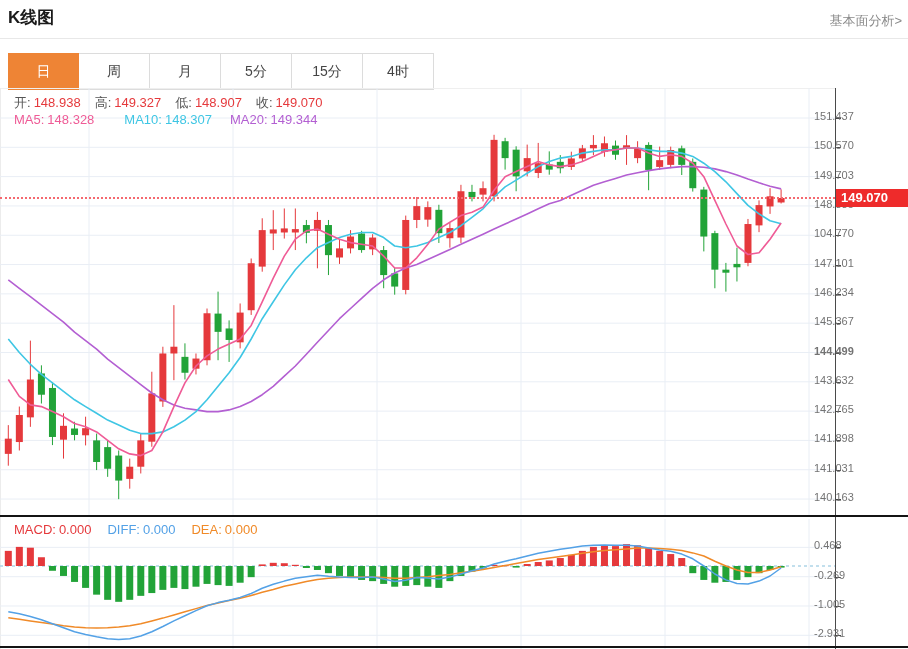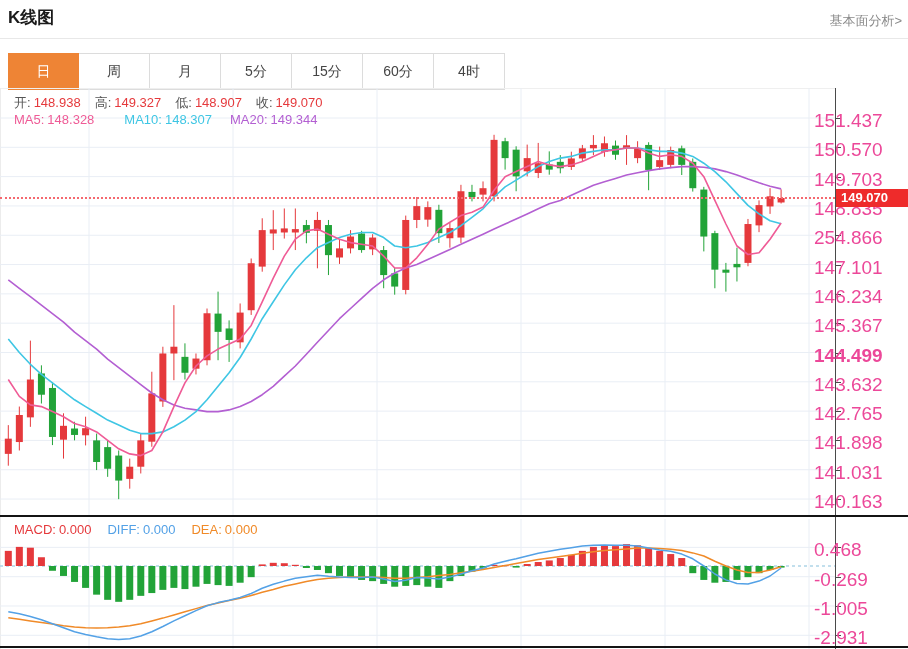--- a/index.html
+++ b/index.html
@@ -32,37 +32,36 @@
   .diffi{color:#53a1e6;margin-right:16px}
   .deai{color:#f08a28}
   .legend .v{margin-left:3px}
   .dotted{position:absolute;left:0;top:109px;width:835px;height:0;border-top:2px dotted #f5686f;z-index:3}
   .tag{position:absolute;left:836px;top:101px;width:72px;height:18px;background:#ee2b2b;color:#fff;
        font-size:13px;font-weight:bold;line-height:18px;padding-left:5px;box-sizing:border-box;z-index:6}
   .sep{position:absolute;left:0;top:427px;width:908px;height:2px;background:#141414;z-index:4}
   .bottomline{position:absolute;left:0;top:558px;width:908px;height:2px;background:#141414;z-index:4}
   .axisline{position:absolute;left:835px;top:0;width:1px;height:561px;background:#4a4a4a;z-index:2}
   .tick{position:absolute;left:836px;width:5px;height:1px;background:#4a4a4a;z-index:2}
-  .ylab{position:absolute;left:814px;font-size:19px;color:#ec4899;z-index:2}
+  .ylab{position:absolute;left:814px;font-size:11px;color:#737373;z-index:2}
 </style>
 </head>
 <body>
 
 <div class="app">
   <span class="title">K线图</span>
   <a class="link">基本面分析&gt;</a>
   <div class="hdr-divider"></div>
 
   <div class="tabs" id="tabs">
       <div class="tab active">日</div>
       <div class="tab">周</div>
       <div class="tab">月</div>
       <div class="tab">5分</div>
       <div class="tab">15分</div>
-      <div class="tab">60分</div>
       <div class="tab">4时</div>
     </div>
 
   <div class="chart">
     <div class="chart-topline"></div>
     <div class="chart-leftline"></div>
 
     <svg id="mainSvg" width="836" height="429">
         <line x1="0" y1="30" x2="835" y2="30" stroke="#e9eef5" stroke-width="1"></line>
         <line x1="0" y1="59.30460000000063" x2="835" y2="59.30460000000063" stroke="#e9eef5" stroke-width="1"></line>
@@ -339,21 +338,21 @@
     <div id="axisLabels">
         <div class="tick" style="top: 30px;"></div>
         <div class="ylab" style="top: 22px;">151.437</div>
         <div class="tick" style="top: 59.3046px;"></div>
         <div class="ylab" style="top: 51.3046px;">150.570</div>
         <div class="tick" style="top: 88.6092px;"></div>
         <div class="ylab" style="top: 80.6092px;">149.703</div>
         <div class="tick" style="top: 117.948px;"></div>
         <div class="ylab" style="top: 109.948px;">148.835</div>
         <div class="tick" style="top: 147.252px;"></div>
-        <div class="ylab" style="top: 139.252px;">254.866</div>
+        <div class="ylab" style="top: 139.252px;">104.770</div>
         <div class="tick" style="top: 176.557px;"></div>
         <div class="ylab" style="top: 168.557px;">147.101</div>
         <div class="tick" style="top: 205.861px;"></div>
         <div class="ylab" style="top: 197.861px;">146.234</div>
         <div class="tick" style="top: 235.166px;"></div>
         <div class="ylab" style="top: 227.166px;">145.367</div>
         <div class="tick" style="top: 264.504px;"></div>
         <div class="ylab" style="top: 256.504px; font-weight: bold;">144.499</div>
         <div class="tick" style="top: 293.809px;"></div>
         <div class="ylab" style="top: 285.809px;">143.632</div>

